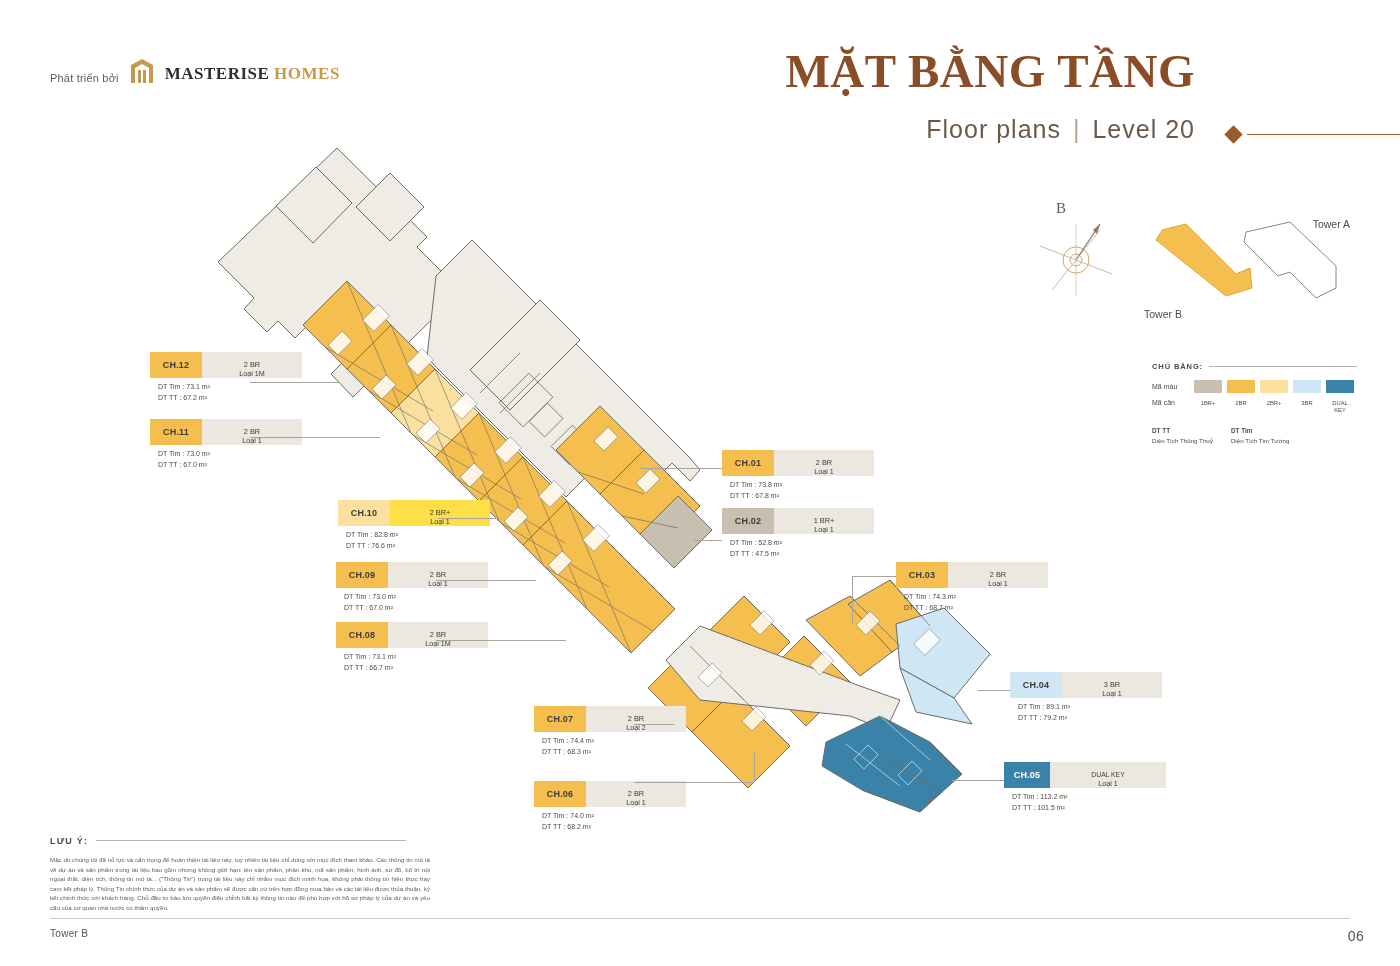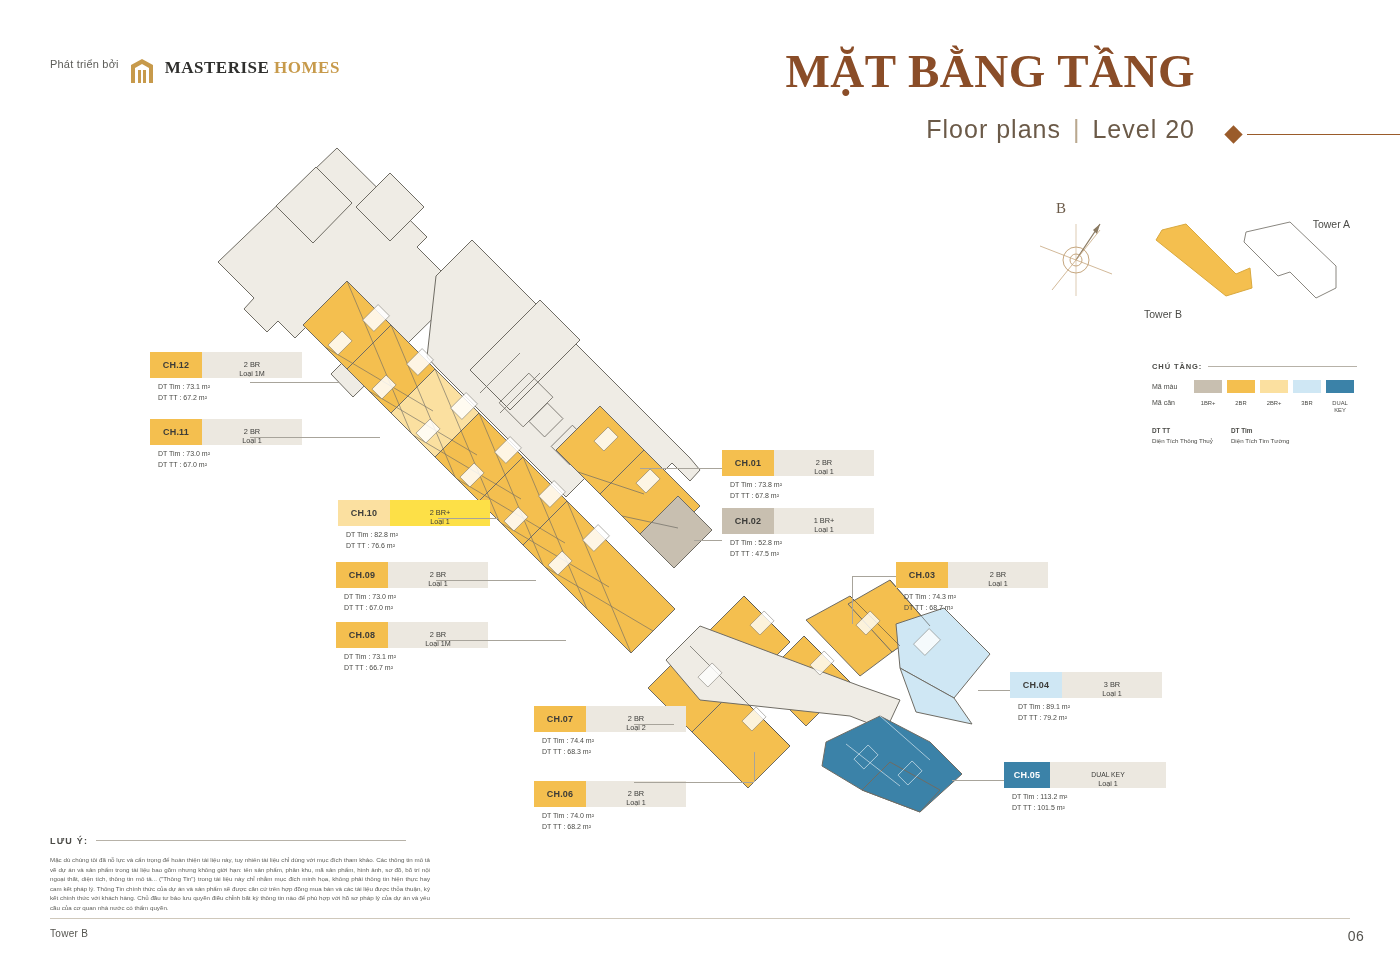--- a/index.html
+++ b/index.html
@@ -5,21 +5,21 @@
   html,body{margin:0;padding:0;}
   body{
     width:1400px;height:966px;position:relative;overflow:hidden;
     background:#ffffff;
     font-family:"Liberation Sans", sans-serif;
     color:#3a3a38;
   }
   .abs{position:absolute;}
 
   
-  #brand{left:50px;top:58px;display:flex;align-items:flex-start;gap:10px;}
+  #brand{left:50px;top:58px;display:flex;align-items:flex-end;gap:10px;}
   #brand .devby{font-size:11px;color:#5c5c58;letter-spacing:.2px;}
   #brand .logomark{width:26px;height:26px;position:relative;}
   #brand .logomark svg{display:block;}
   #brand .logotext{font-size:17px;letter-spacing:.5px;font-weight:bold;color:#2f2f2d;font-family:Liberation Serif, serif;}
   #brand .logotext .homes{color:#c79a4b;font-weight:bold;}
 
   #title-vi{right:205px;top:44px;font-family:"Liberation Serif", serif;font-size:47px;font-weight:bold;color:#8a4d28;letter-spacing:.5px;}
   #title-en{right:205px;top:115px;font-family:"Liberation Sans", sans-serif;font-size:25px;color:#6b5a48;letter-spacing:1px;white-space:nowrap;}
   #title-en .sep{color:#b9a88f;margin:0 12px;}
   #diamond{right:160px;top:128px;width:13px;height:13px;background:#9a5b2a;transform:rotate(45deg);}
@@ -233,21 +233,21 @@
   <span class="lbl-a">Tower A</span>
   <span class="lbl-b">Tower B</span>
   <svg width="220" height="110" viewBox="0 0 220 110">
     <path d="M22,20 L46,14 L96,64 L110,58 L112,78 L86,86 L16,30 Z" fill="#f4bf4f" stroke="#d9a93f" stroke-width="1"></path>
     <path d="M106,22 L150,12 L196,56 L196,78 L176,88 L150,62 L138,66 L104,32 Z" fill="#ffffff" stroke="#8a8780" stroke-width="1"></path>
   </svg>
 </div>
 
 <div class="abs" id="legend">
   <div class="hd">
-      <span>CHÚ TẦNG:</span>
+      <span>CHÚ BẰNG:</span>
       <span class="line"></span>
     </div>
 
   <div class="row">
     <div class="rowlbl">Mã màu</div>
     <div class="swatches">
       <div class="sw" style="background:#c8bfb0"></div>
       <div class="sw" style="background:#f4bf4f"></div>
       <div class="sw" style="background:#fbe0a0"></div>
       <div class="sw" style="background:#cfe7f4"></div>

